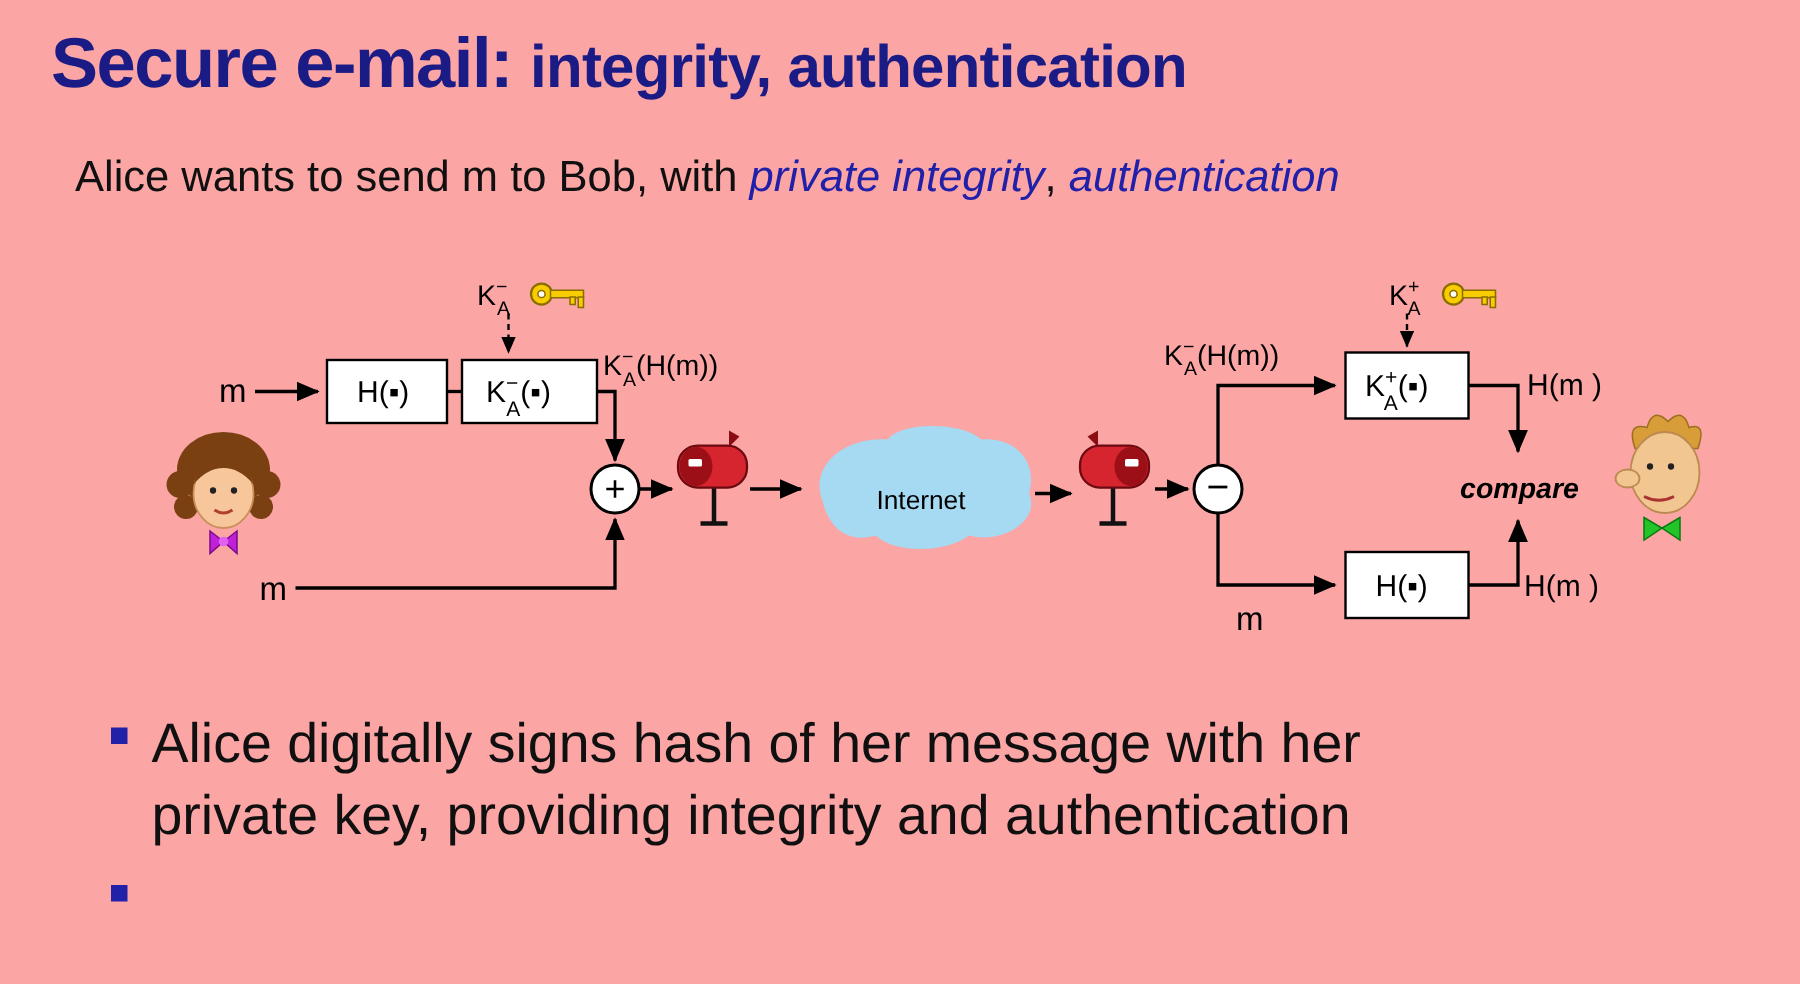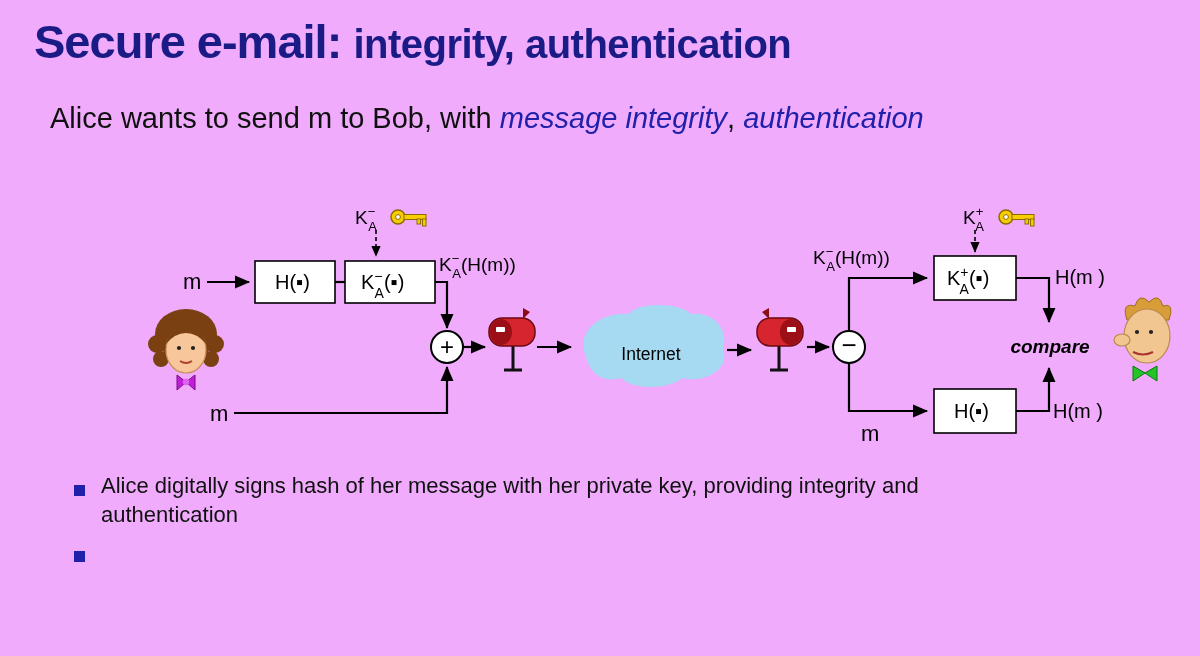--- a/index.html
+++ b/index.html
@@ -1,43 +1,43 @@
 <!DOCTYPE html>
 <html><head>
 <meta charset="utf-8">
 <style>
   * { margin:0; padding:0; box-sizing:border-box; }
   html,body { width:1200px; height:656px; background:#ffffff;
               font-family:"Liberation Sans", sans-serif; }
-  .slide { position:relative; width:1200px; height:656px; background:#f0abfc; overflow:hidden;padding-left:16px; }
+  .slide { position:relative; width:1200px; height:656px; background:#fca5a5; overflow:hidden;padding-left:16px; }
 
   .title { position:absolute; left:34px; top:14px; color:#1b1b86; font-weight:600; white-space:pre; }
   .title .t-main { font-size:47px; letter-spacing:-1px; }
   .title .t-sub  { font-size:40px; letter-spacing:-0.5px; }
 
   .subtitle { position:absolute; left:50px; top:102px; font-size:29px; color:#101010; white-space:pre; }
   .subtitle .em { color:#2020a8; font-style:italic; }
 
-  .diagram { position:absolute; left:0; top:164px; width:1067px; height:310px;margin-left:37px; }
+  .diagram { position:absolute; left:0; top:143px; width:1067px; height:310px; }
 
   .bullets { position:absolute; left:74px; top:472px; width:920px; list-style:none; }
   .bullets li { display:flex; align-items:flex-start; margin-bottom:9px;
-                font-size:22px; line-height:1.3; color:#101010; }
+                font-size:37px; line-height:1.3; color:#101010; }
   .bullets .sq { flex:0 0 auto; width:11px; height:11px; background:#2020a8; margin:13px 16px 0 0; }
 
   svg text { font-family:"Liberation Sans", sans-serif; fill:#000; }
 </style>
 </head>
 <body>
 
 <div class="slide">
 
   <h1 class="title"><span class="t-main">Secure e-mail: </span><span class="t-sub">integrity, authentication</span></h1>
 
-  <p class="subtitle"><span>Alice wants to send m to Bob, with </span><span class="em">message integrity</span><span>, </span><span class="em">authentication</span></p>
+  <p class="subtitle"><span>Alice wants to send m to Bob, with </span><span class="em">private integrity</span><span>, </span><span class="em">authentication</span></p>
 
   <div class="diagram">
     <svg width="1200" height="310" viewBox="0 0 1200 310">
       <defs>
         <marker id="arr" markerWidth="8" markerHeight="8" refX="6.5" refY="3" orient="auto">
           <path d="M0,0 L7,3 L0,6 Z" fill="#000"></path>
         </marker>
       </defs>
 
       <g transform="translate(110,140)">

